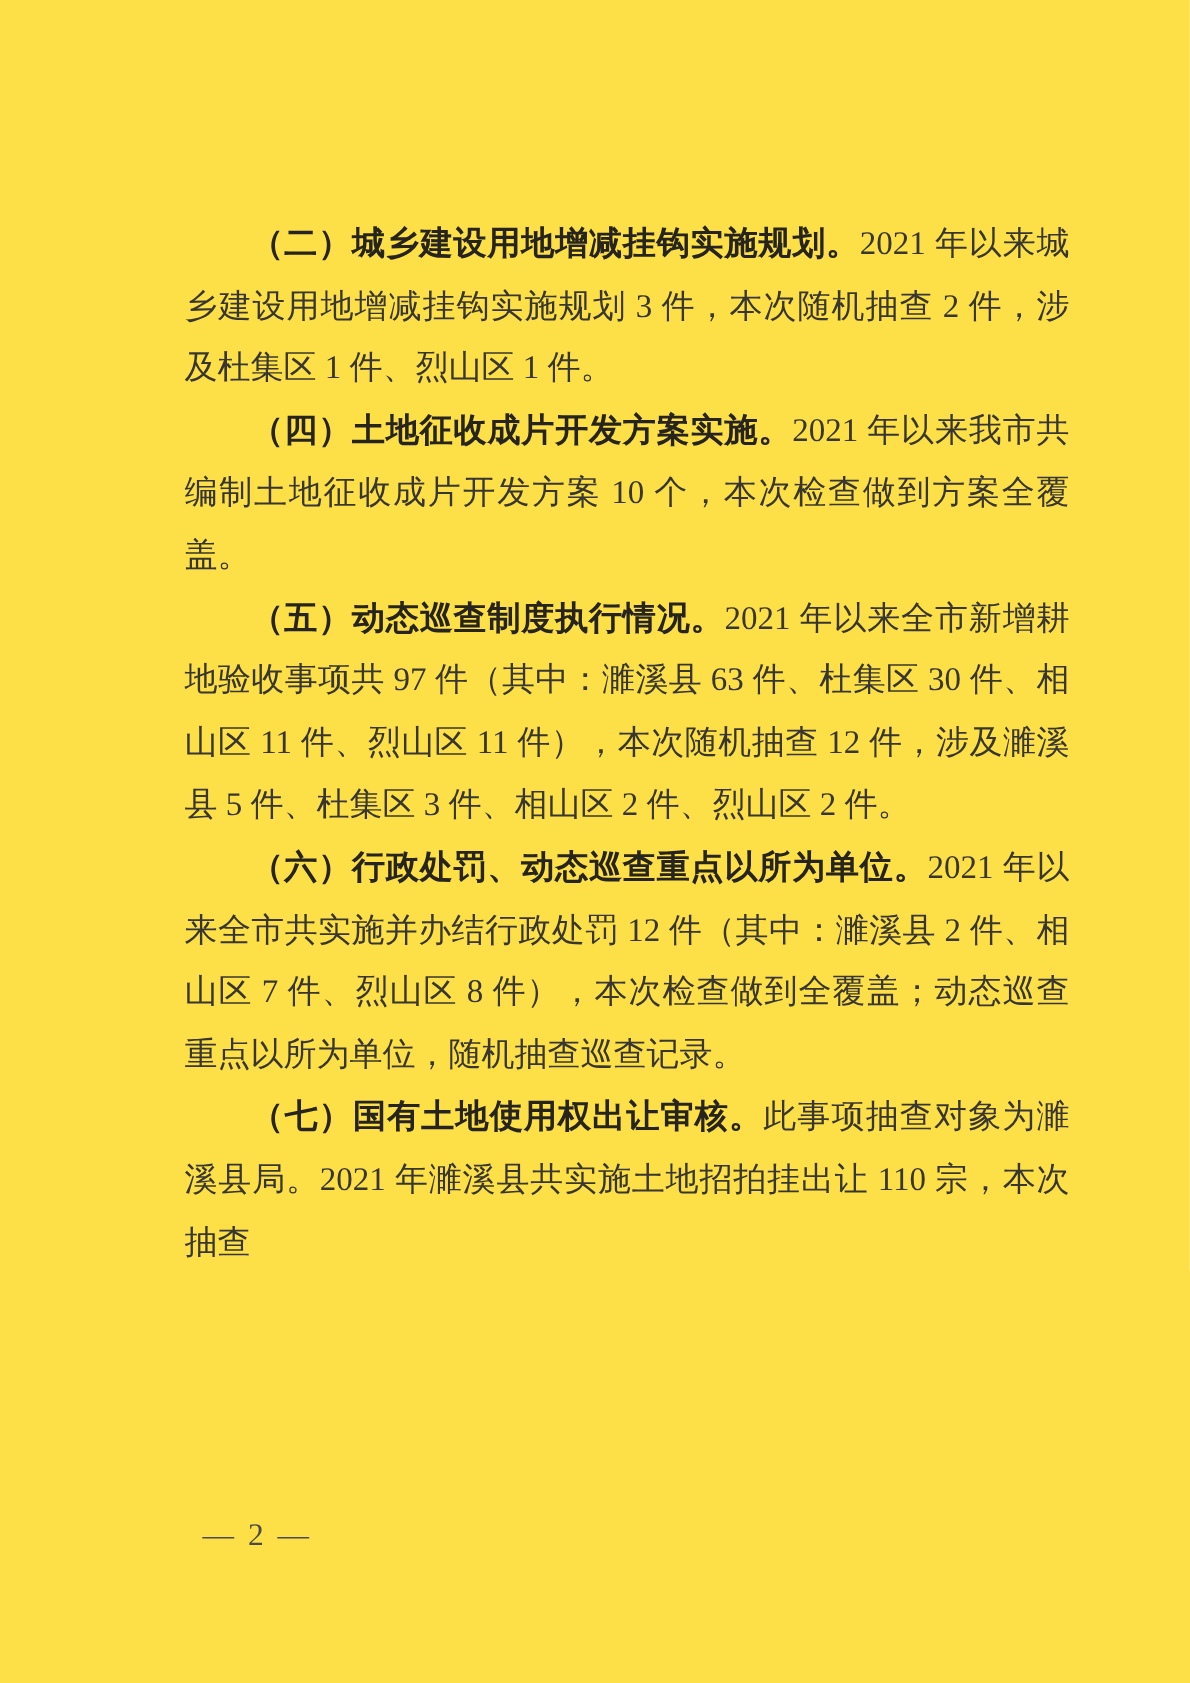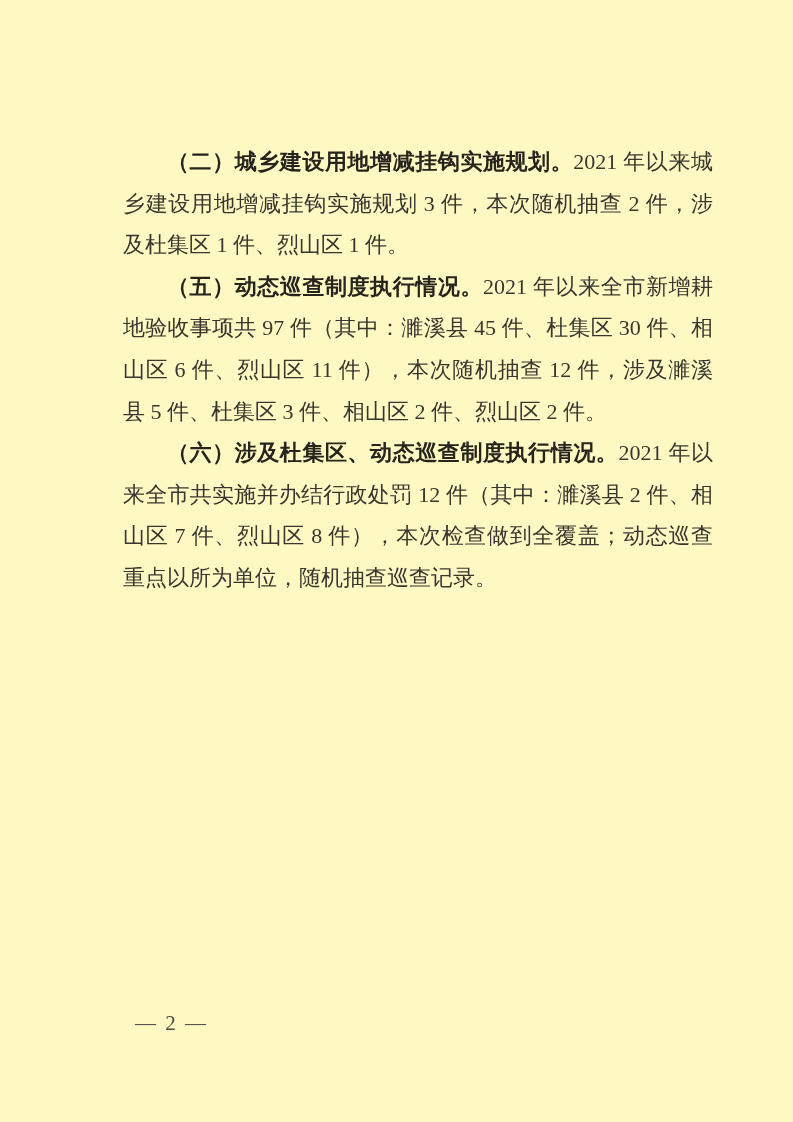--- a/index.html
+++ b/index.html
@@ -12,21 +12,21 @@
     position: relative;
     background: #fdfdfc;
     overflow: hidden;
     font-family: "Liberation Serif", "DejaVu Serif", serif;
   }
   .page {
     position: absolute;
     left: 0; top: 0;
     width: 793px;
     height: 1122px;
-    background: #fef9c3;
+    background: #fde047;
   }
   .content {
     position: absolute;
     left: 123px;
     top: 141px;
     width: 590px;
     font-size: 22px;
     line-height: 41.6px;
     color: #38362f;
     text-align: justify;
@@ -57,23 +57,25 @@
 </head>
 <body>
 
 <div class="page">
 
   <div class="content">
 
     <p><span class="sec-heading">（二）城乡建设用地增减挂钩实施规划。</span><span class="sec-body">2021 年以来城乡建设用地增减挂钩实施规划 3 件，本次随机抽查 2 件，涉及杜集区 1 件、烈山区 1 件。</span></p>
 
 
+    <p><span class="sec-heading">（四）土地征收成片开发方案实施。</span><span class="sec-body">2021 年以来我市共编制土地征收成片开发方案 10 个，本次检查做到方案全覆盖。</span></p>
 
-    <p><span class="sec-heading">（五）动态巡查制度执行情况。</span><span class="sec-body">2021 年以来全市新增耕地验收事项共 97 件（其中：濉溪县 45 件、杜集区 30 件、相山区 6 件、烈山区 11 件），本次随机抽查 12 件，涉及濉溪县 5 件、杜集区 3 件、相山区 2 件、烈山区 2 件。</span></p>
+    <p><span class="sec-heading">（五）动态巡查制度执行情况。</span><span class="sec-body">2021 年以来全市新增耕地验收事项共 97 件（其中：濉溪县 63 件、杜集区 30 件、相山区 11 件、烈山区 11 件），本次随机抽查 12 件，涉及濉溪县 5 件、杜集区 3 件、相山区 2 件、烈山区 2 件。</span></p>
 
-    <p><span class="sec-heading">（六）涉及杜集区、动态巡查制度执行情况。</span><span class="sec-body">2021 年以来全市共实施并办结行政处罚 12 件（其中：濉溪县 2 件、相山区 7 件、烈山区 8 件），本次检查做到全覆盖；动态巡查重点以所为单位，随机抽查巡查记录。</span></p>
+    <p><span class="sec-heading">（六）行政处罚、动态巡查重点以所为单位。</span><span class="sec-body">2021 年以来全市共实施并办结行政处罚 12 件（其中：濉溪县 2 件、相山区 7 件、烈山区 8 件），本次检查做到全覆盖；动态巡查重点以所为单位，随机抽查巡查记录。</span></p>
 
+    <p><span class="sec-heading">（七）国有土地使用权出让审核。</span><span class="sec-body">此事项抽查对象为濉溪县局。2021 年濉溪县共实施土地招拍挂出让 110 宗，本次抽查</span></p>
 
   </div>
 
   <div class="page-number">— 2 —</div>
 
 </div>
 
 </body></html>

